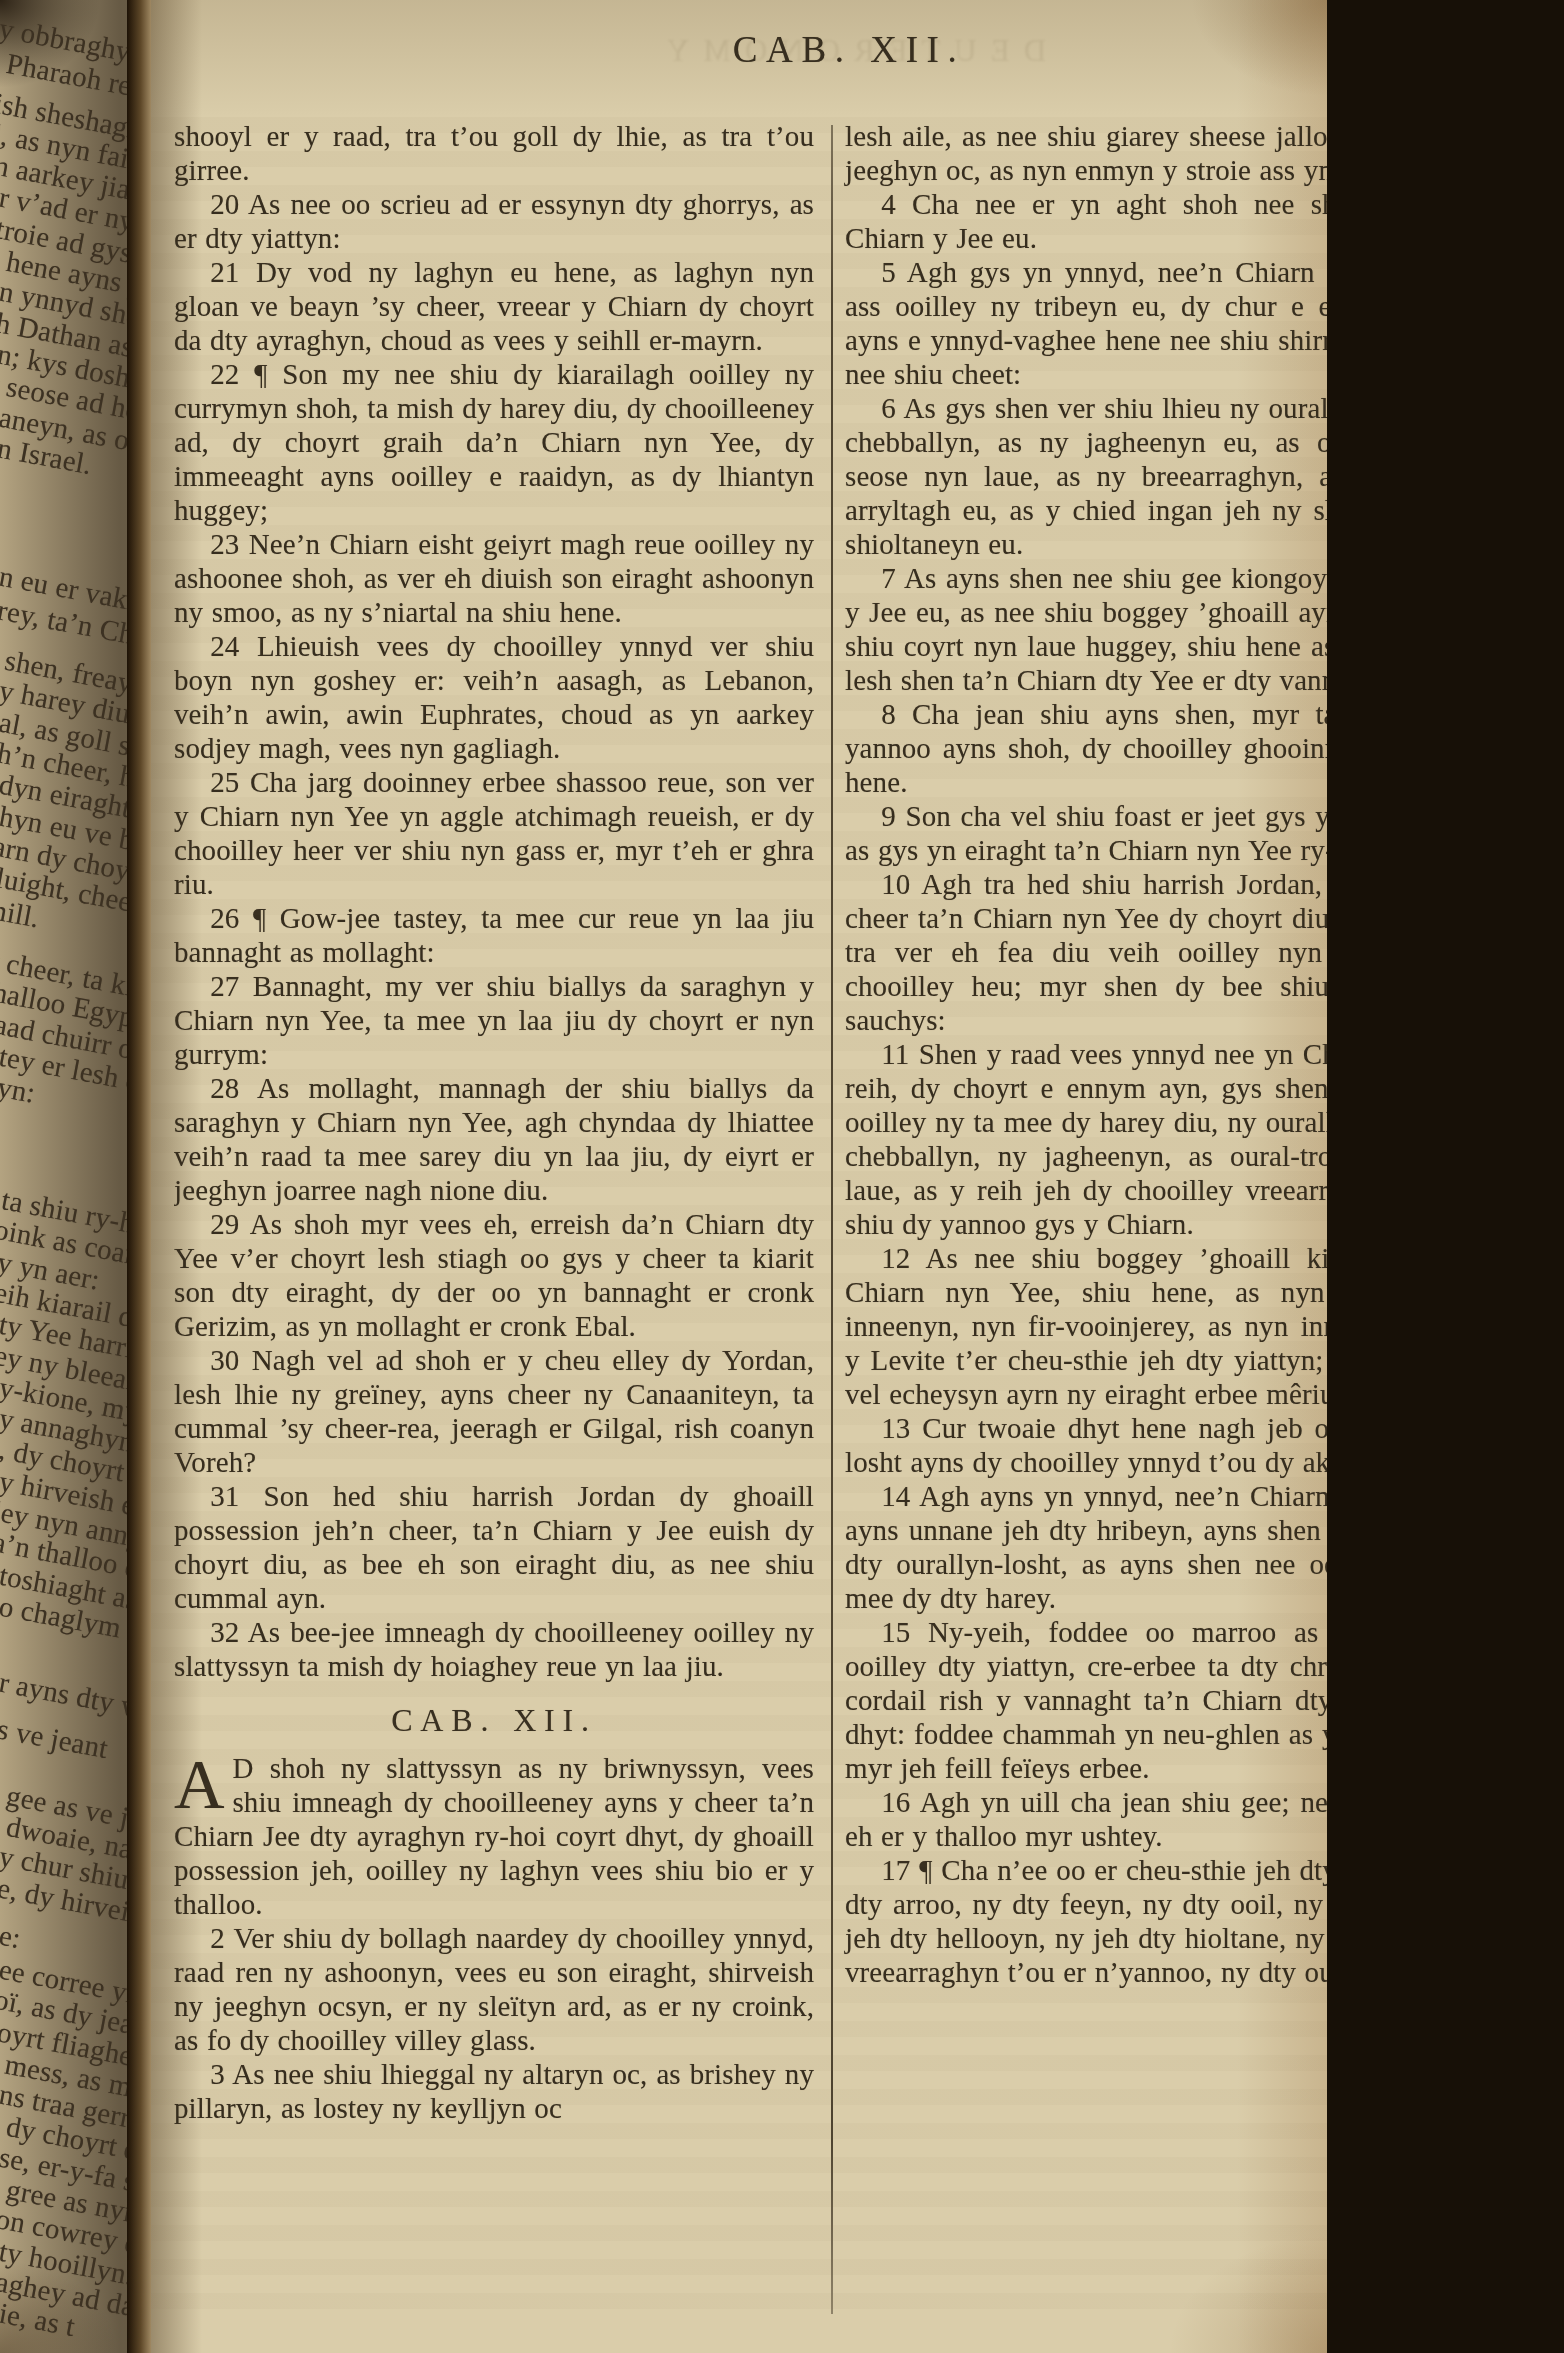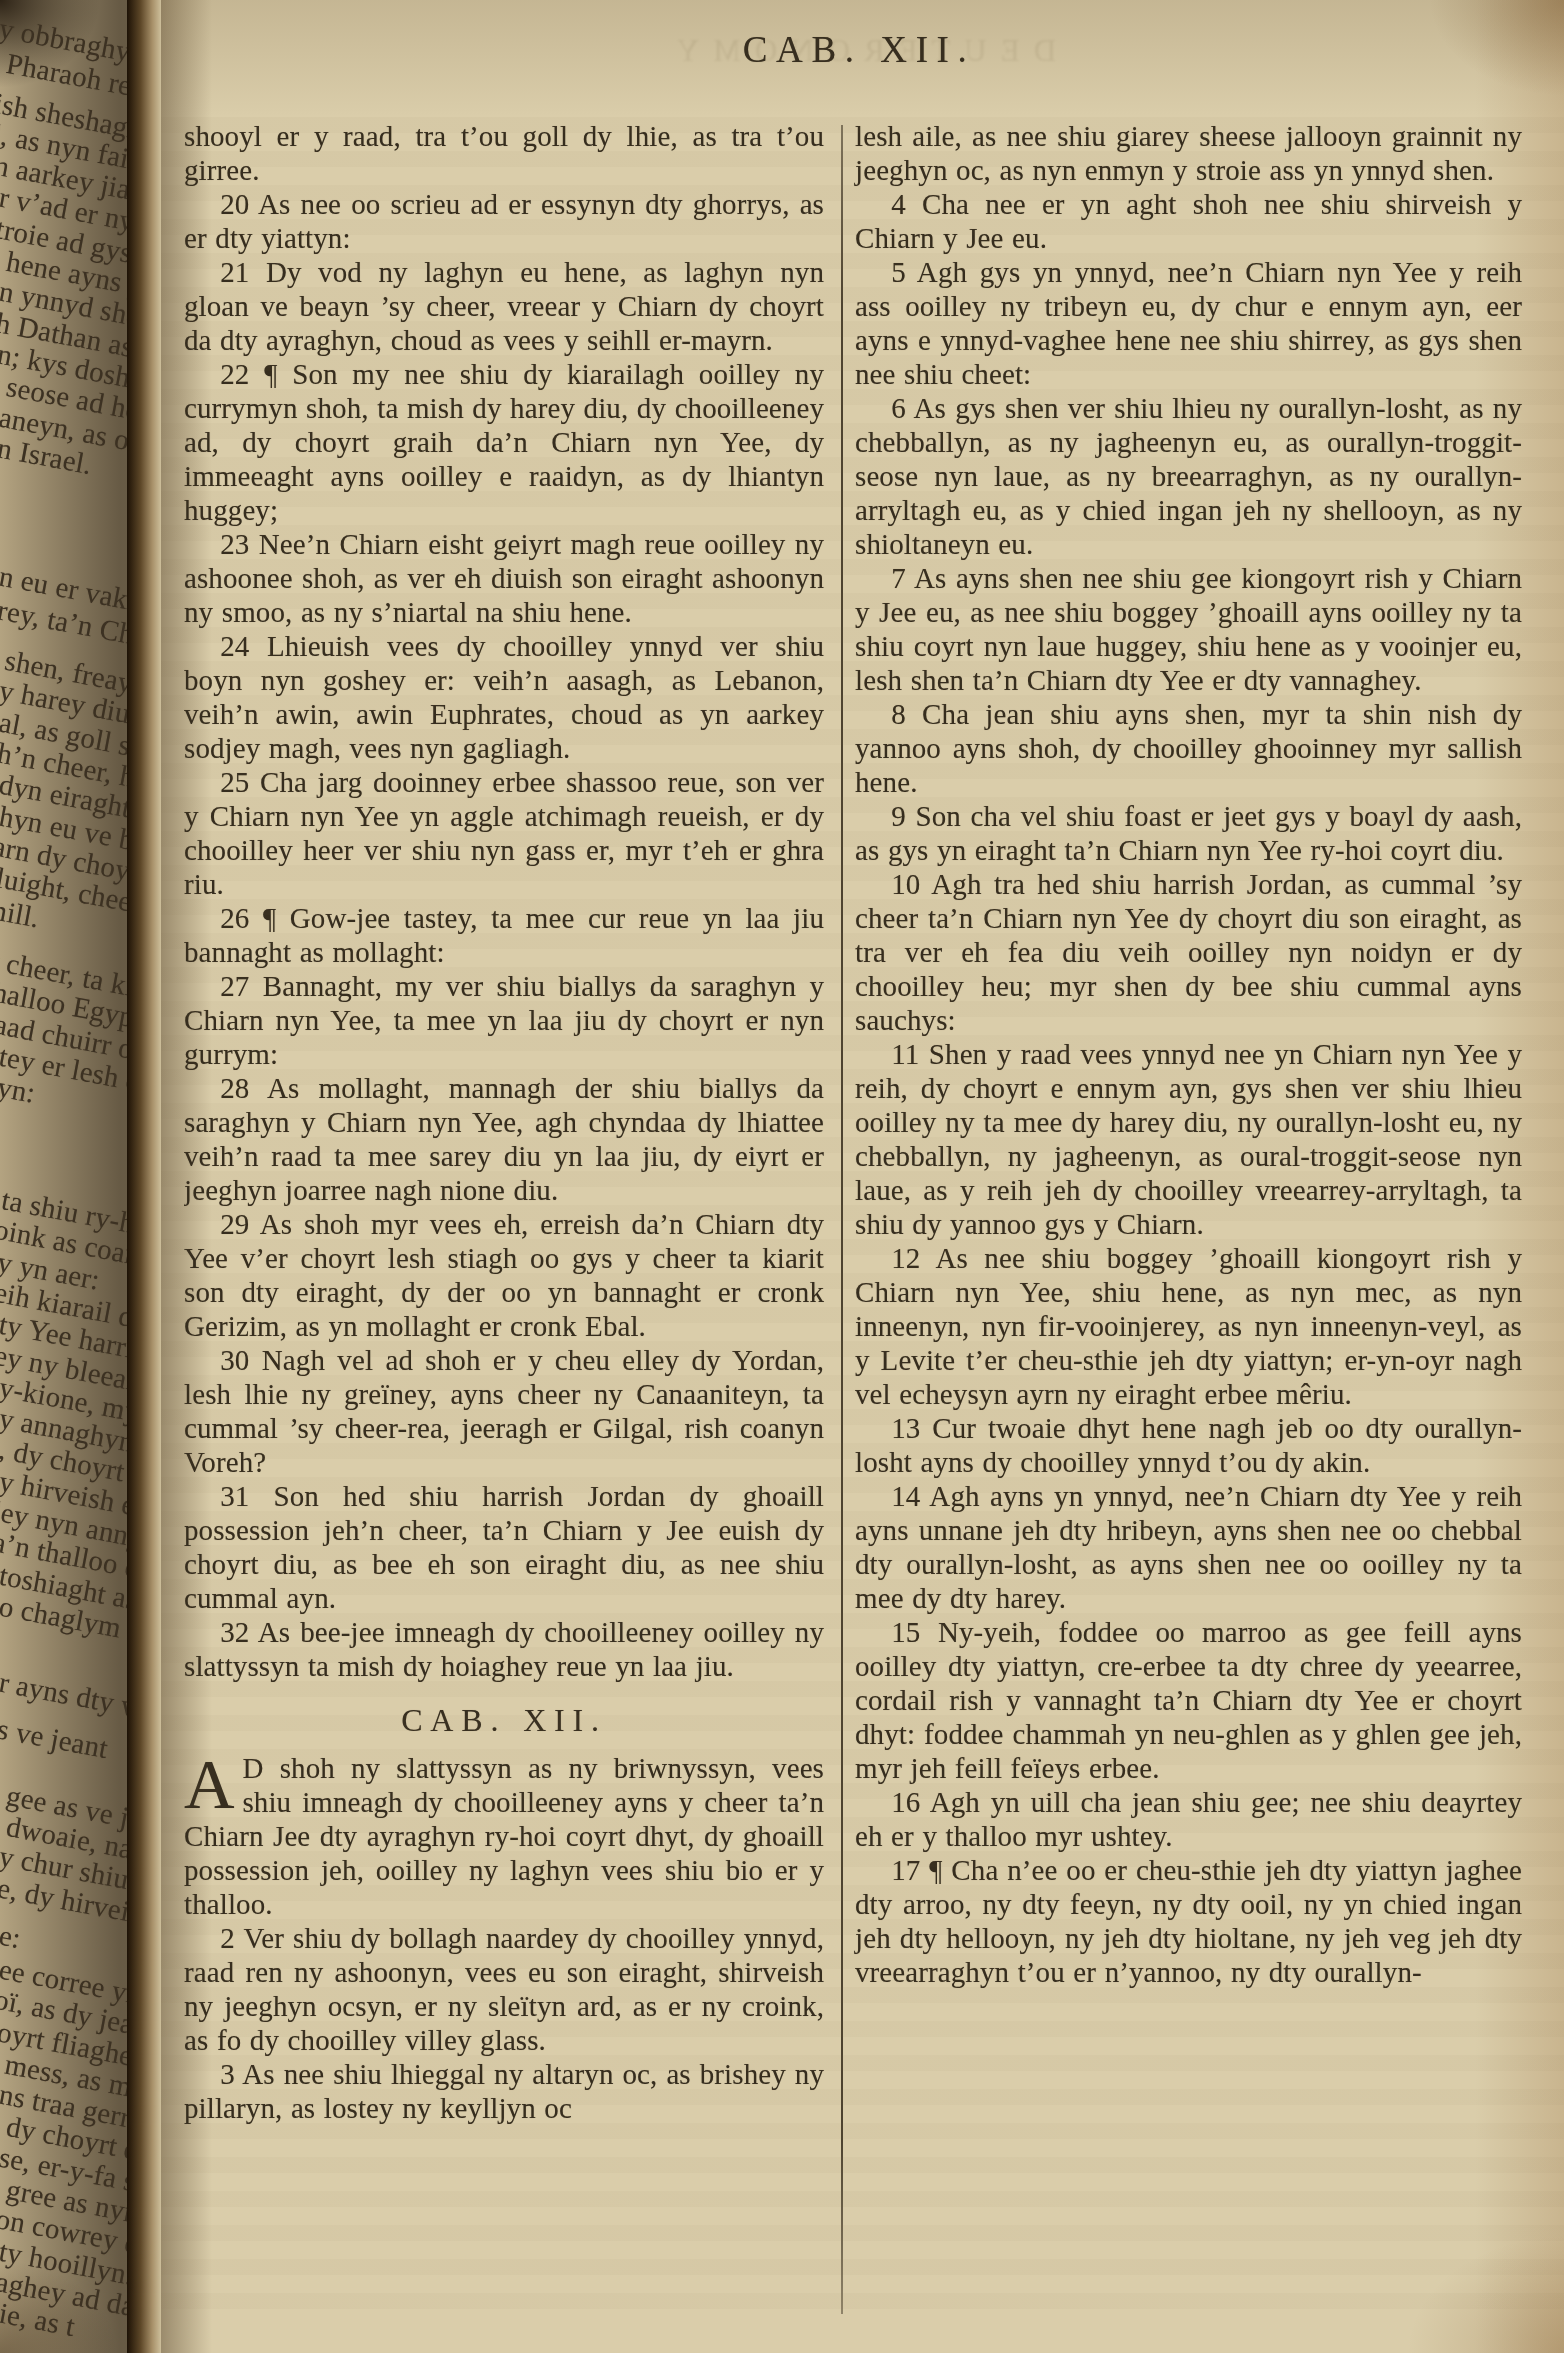--- a/index.html
+++ b/index.html
@@ -23,21 +23,21 @@
     transform:rotate(10.5deg);transform-origin:left top;
     text-shadow:0 0 0.8px rgba(60,49,34,.35);
   }
   
   .gutter{
     position:absolute;left:127px;top:0;width:34px;height:2354px;
     background:linear-gradient(to right,#1d1206,#5d4728 40%,#a8916a 75%,#cdbf9b);
   }
   
   .page{
-    position:absolute;left:161px;top:0;width:1404px;height:2354px;overflow:hidden;
+    position:absolute;left:151px;top:0;width:1176px;height:2354px;overflow:hidden;
     background:
       radial-gradient(188px 133px at 100% 0, rgba(112,76,34,.38), transparent 72%),
       radial-gradient(219px 164px at 100% 100%, rgba(122,82,36,.28), transparent 72%),
       linear-gradient(to left, rgba(138,92,42,.22), transparent 90px),
       linear-gradient(to bottom, rgba(112,90,56,.20), transparent 117px),
       linear-gradient(to right, rgba(66,47,22,.42), rgba(66,47,22,0) 51px),
       #dacdaa;
   }
   
   .page::after{

